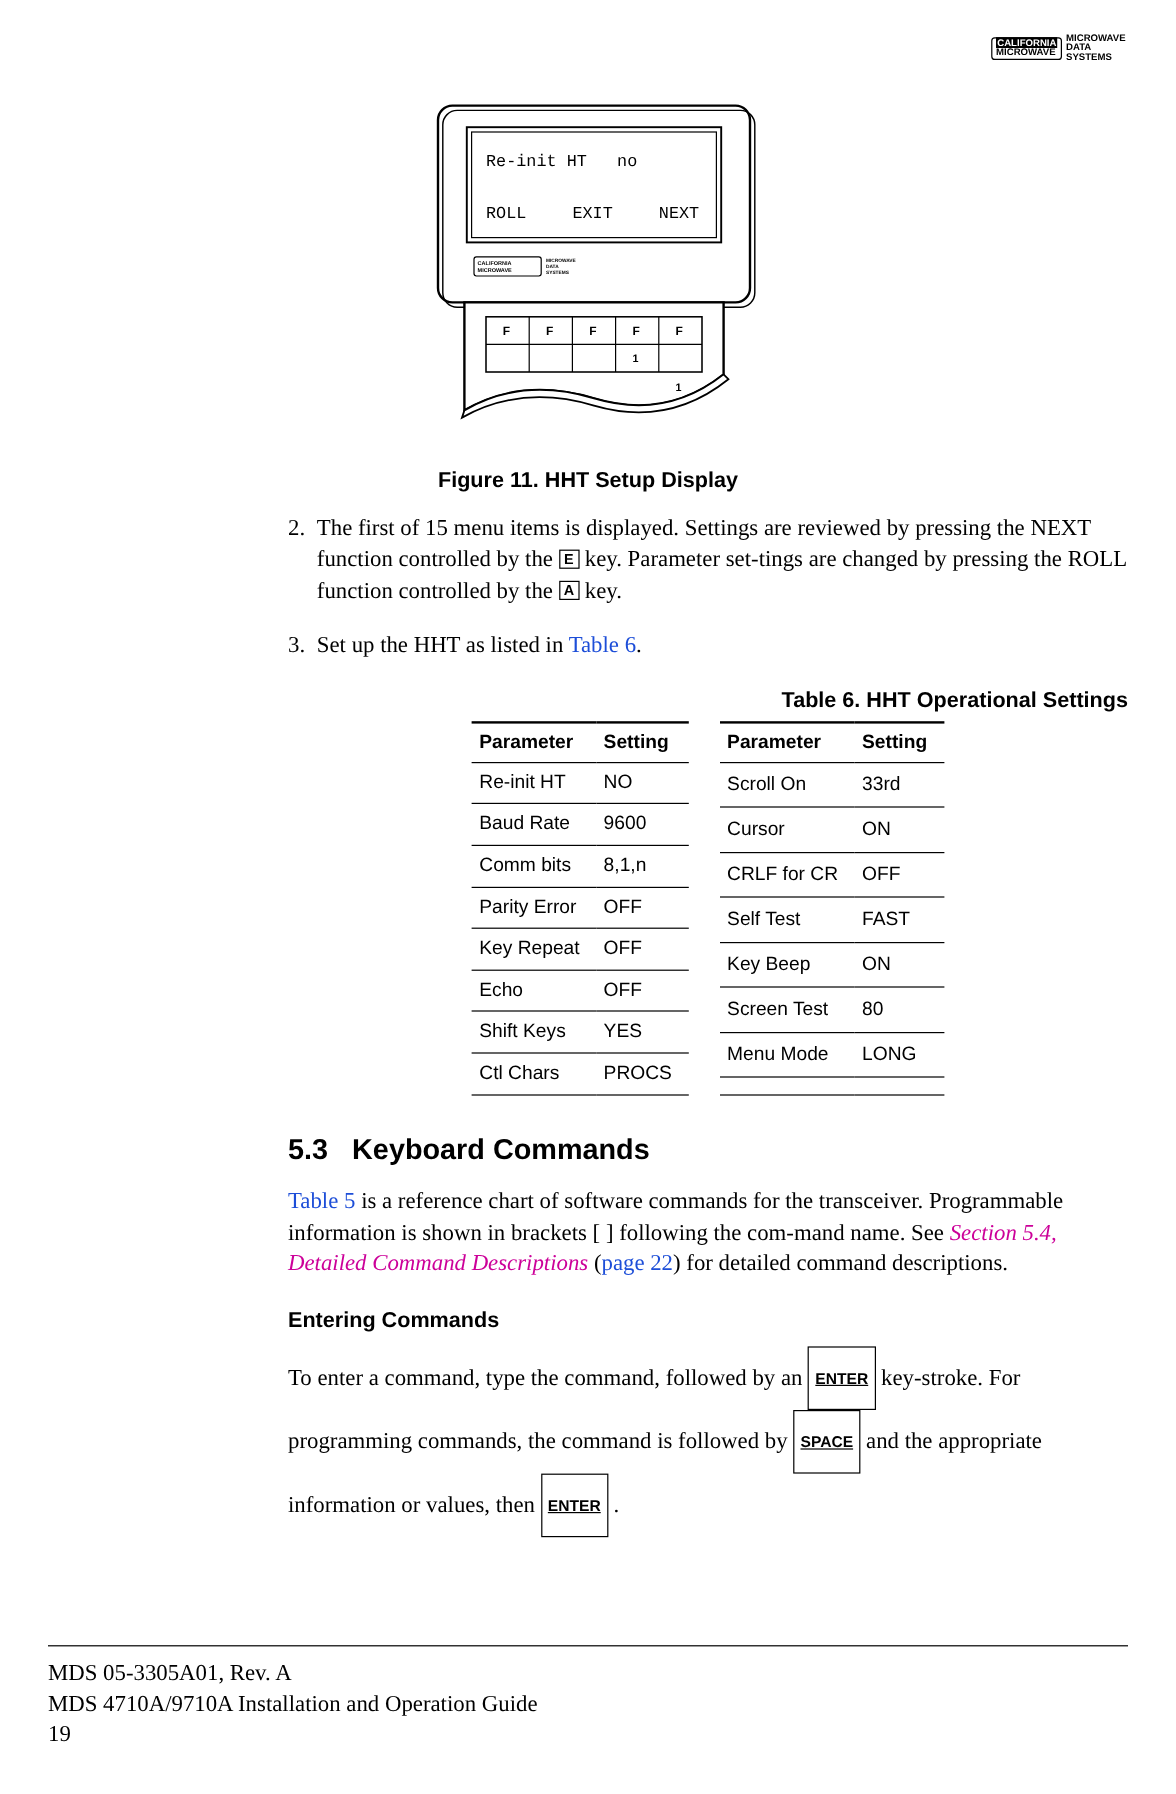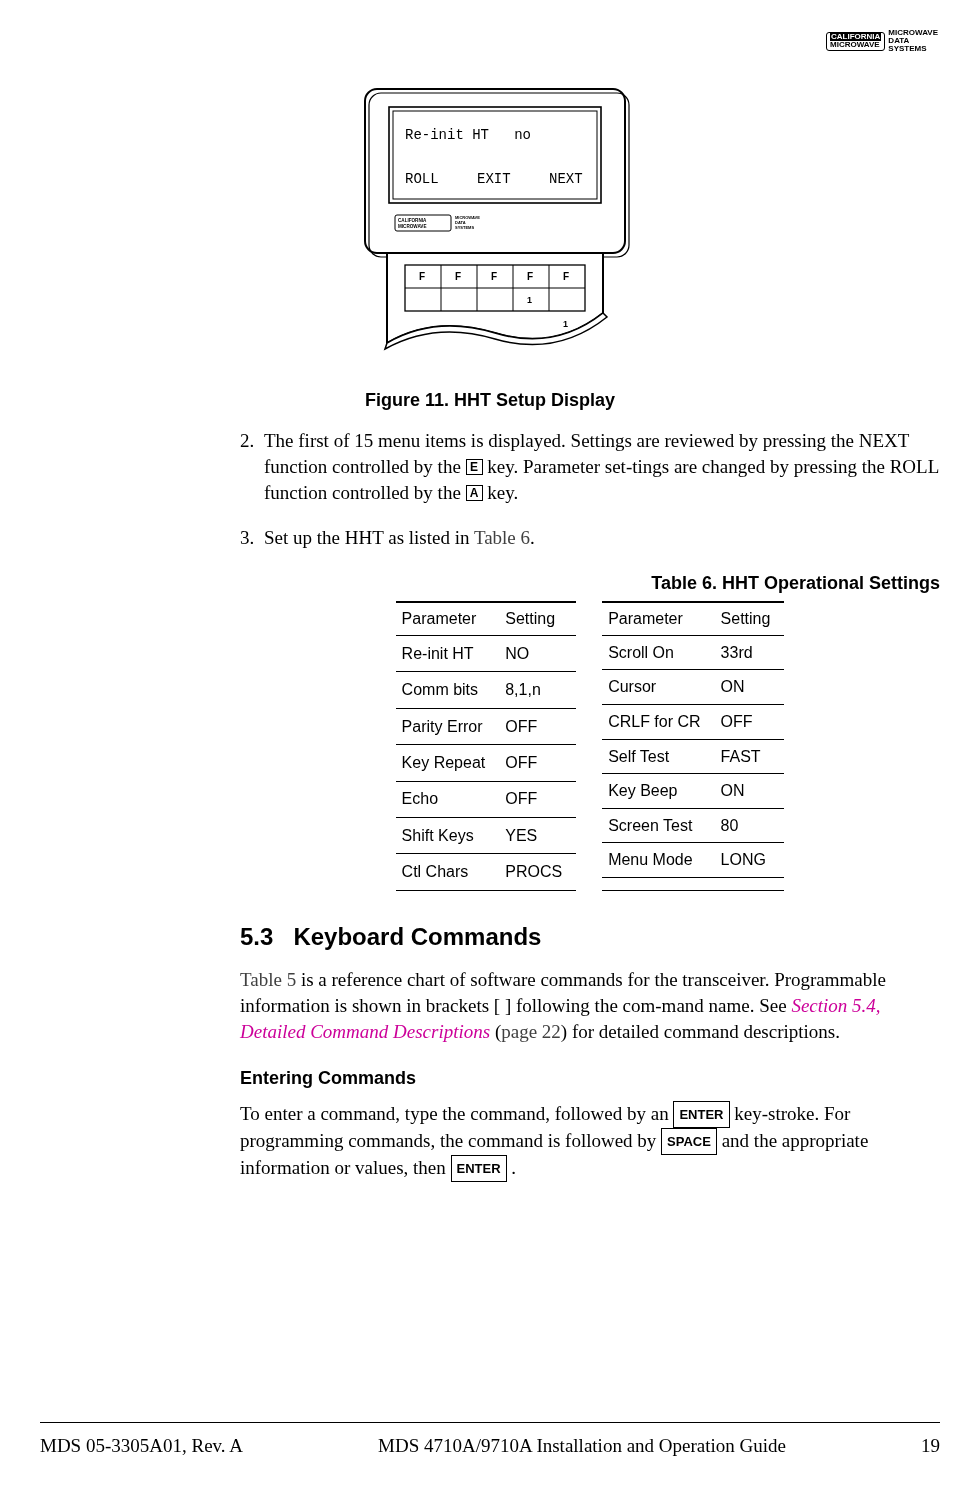--- a/index.html
+++ b/index.html
@@ -91,25 +91,26 @@
     font-family: Arial, Helvetica, sans-serif;
     font-size: 12px;
     font-weight: bold;
     line-height: 1;
     padding: 1px 3px;
     vertical-align: 2px;
     min-width: 9px;
     text-align: center;
   }
   .keycap-wide {
-    padding: 6px 5px;
+    padding: 19px 5px;
     font-size: 13px;
     vertical-align: 1px;
-  }
-  .link { color: #404040; }
+    text-decoration: underline;
+  }
+  .link { color: #1d4ed8; }
   .link-i { color: #cc0099; font-style: italic; }
   .table-caption {
     font-family: Liberation Sans, sans-serif;
     font-weight: bold;
     font-size: 18px;
     text-align: right;
     margin: 6px 0 6px 0;
   }
   .two-tables {
     display: flex;
@@ -117,21 +118,21 @@
     gap: 26px;
     margin: 0 auto 30px auto;
   }
   table.settings {
     border-collapse: collapse;
     font-family: Arial, Helvetica, sans-serif;
     font-size: 16px;
   }
   table.settings th {
     text-align: left;
-    font-weight: normal;
+    font-weight: bold;
     border-top: 2px solid #000;
     border-bottom: 1.5px solid #000;
     padding: 5px 14px 5px 6px;
   }
   table.settings td {
     border-bottom: 1px solid #000;
     padding: 6px 14px 6px 6px;
   }
   h3.section {
     font-family: Arial, Helvetica, sans-serif;
@@ -151,20 +152,21 @@
   .footer {
     position: absolute;
     left: 40px;
     right: 40px;
     bottom: 36px;
     border-top: 1px solid #000;
     padding-top: 10px;
     display: flex;
     justify-content: space-between;
     font-size: 19px;
+    flex-direction: column;
   }
 </style>
 </head>
 <body>
 
 <div class="page">
 
   <div class="header">
     <div class="logo-box">
       <div class="logo-left">
@@ -248,20 +250,24 @@
           <th>Parameter</th>
           <th>Setting</th>
         </tr>
           </thead>
         <tbody>
           <tr>
               <td>Re-init HT</td>
               <td>NO</td>
             </tr>
           <tr>
+              <td>Baud Rate</td>
+              <td>9600</td>
+            </tr>
+          <tr>
               <td>Comm bits</td>
               <td>8,1,n</td>
             </tr>
           <tr>
               <td>Parity Error</td>
               <td>OFF</td>
             </tr>
           <tr>
               <td>Key Repeat</td>
               <td>OFF</td>

